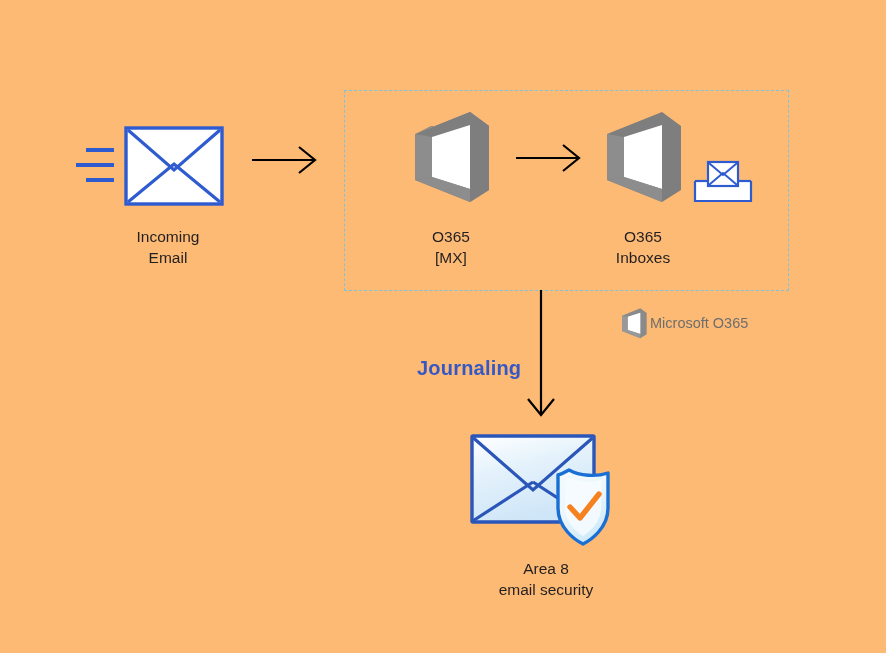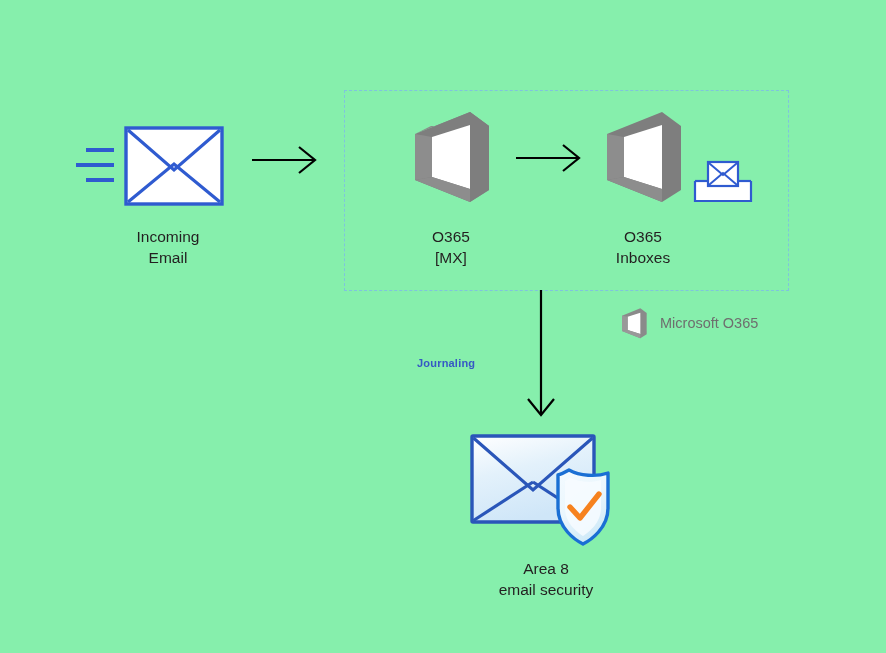--- a/index.html
+++ b/index.html
@@ -7,36 +7,36 @@
     padding: 0;
     background: #ffffff;
   }
   body {
     font-family: "Liberation Sans", sans-serif;
   }
   #canvas {
     position: relative;
     width: 886px;
     height: 653px;
-    background: #86efac;
+    background: #fdba74;
     overflow: hidden;
     text-decoration: underline;
   }
   .abs { position: absolute; }
   .label {
     color: #231f20;
     font-size: 15.5px;
     line-height: 21px;
     text-align: center;
     white-space: pre;
     font-family: "Liberation Sans", sans-serif;
   }
   .journaling-label {
     color: #3658c4;
-    font-size: 11px;
+    font-size: 20px;
     font-weight: 700;
     letter-spacing: .2px;
     white-space: pre;
     font-family: "Liberation Sans", sans-serif;
   }
   .ms-label {
     color: #6e6e6e;
     font-size: 14.5px;
     white-space: pre;
     font-family: "Liberation Sans", sans-serif;
@@ -124,21 +124,21 @@
       <path d="M3 24 L3 44 L59 44 L59 24" fill="#ffffff" stroke="#2f5bd0" stroke-width="2.2" stroke-linejoin="miter"></path>
       <line x1="3" y1="24" x2="18" y2="24" stroke="#2f5bd0" stroke-width="2.2"></line>
       <line x1="44" y1="24" x2="59" y2="24" stroke="#2f5bd0" stroke-width="2.2"></line>
 
       <rect x="16" y="5" width="30" height="24" fill="#ffffff" stroke="#2f5bd0" stroke-width="2.2"></rect>
       <path d="M16.6 5.8 L31 18 L45.4 5.8" fill="none" stroke="#2f5bd0" stroke-width="2"></path>
       <path d="M16.6 28.2 L31 16 L45.4 28.2" fill="none" stroke="#2f5bd0" stroke-width="2"></path>
     </svg>
   </div>
 
-  <div class="abs" style="left:618px; top:303px; width:180px; height:40px; display:flex; align-items:center; gap:10px;">
+  <div class="abs" style="left:618px; top:303px; width:180px; height:40px; display:flex; align-items:center; gap:0;">
     <svg width="32" height="36" viewBox="0 0 96 100">
       <path d="M67 6 L12 28 L12 74 L67 96 L86 84 L86 20 Z" fill="#8a8a8a"></path>
       <path d="M29 31 L67 19 L67 83 L29 71 Z" fill="#ffffff"></path>
       <path d="M12 74 L29 71 L67 83 L67 96 Z" fill="#999999"></path>
       <path d="M12 28 L29 31 L29 71 L12 74 Z" fill="#999999"></path>
     </svg>
     <span class="ms-label">Microsoft O365</span>
   </div>
 
   <div class="abs" style="left:520px; top:290px; width:42px; height:134px;">

